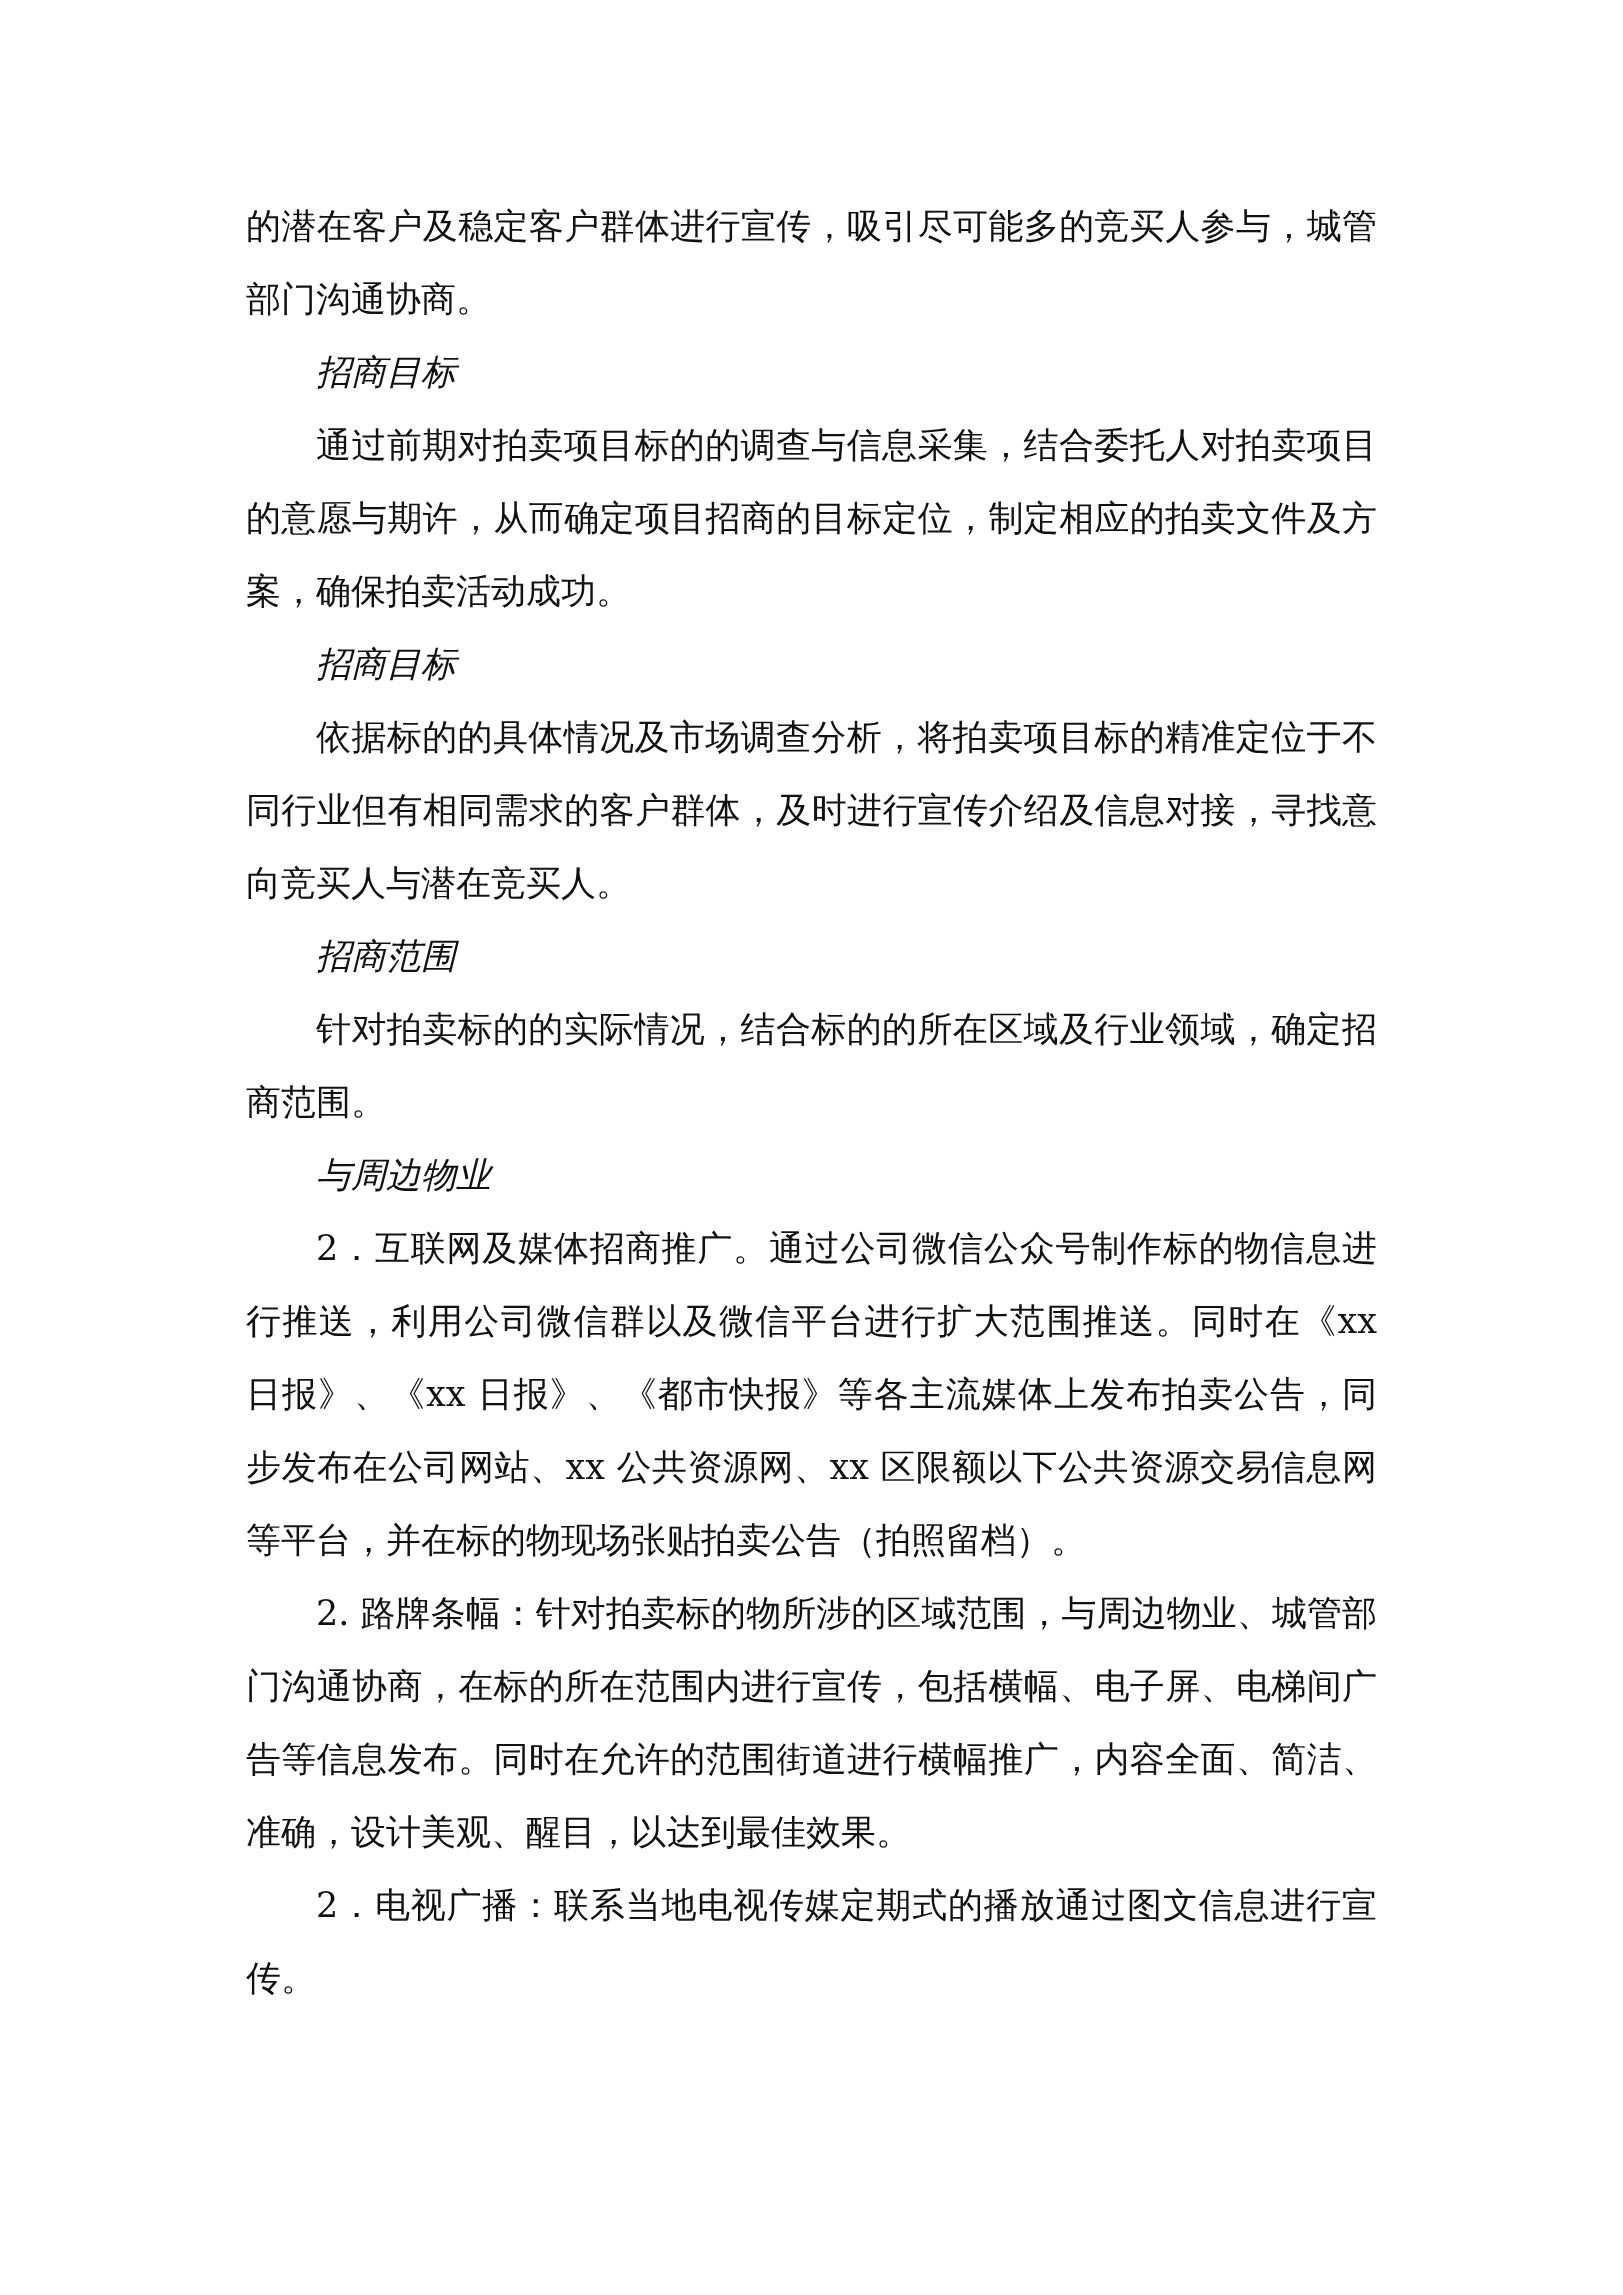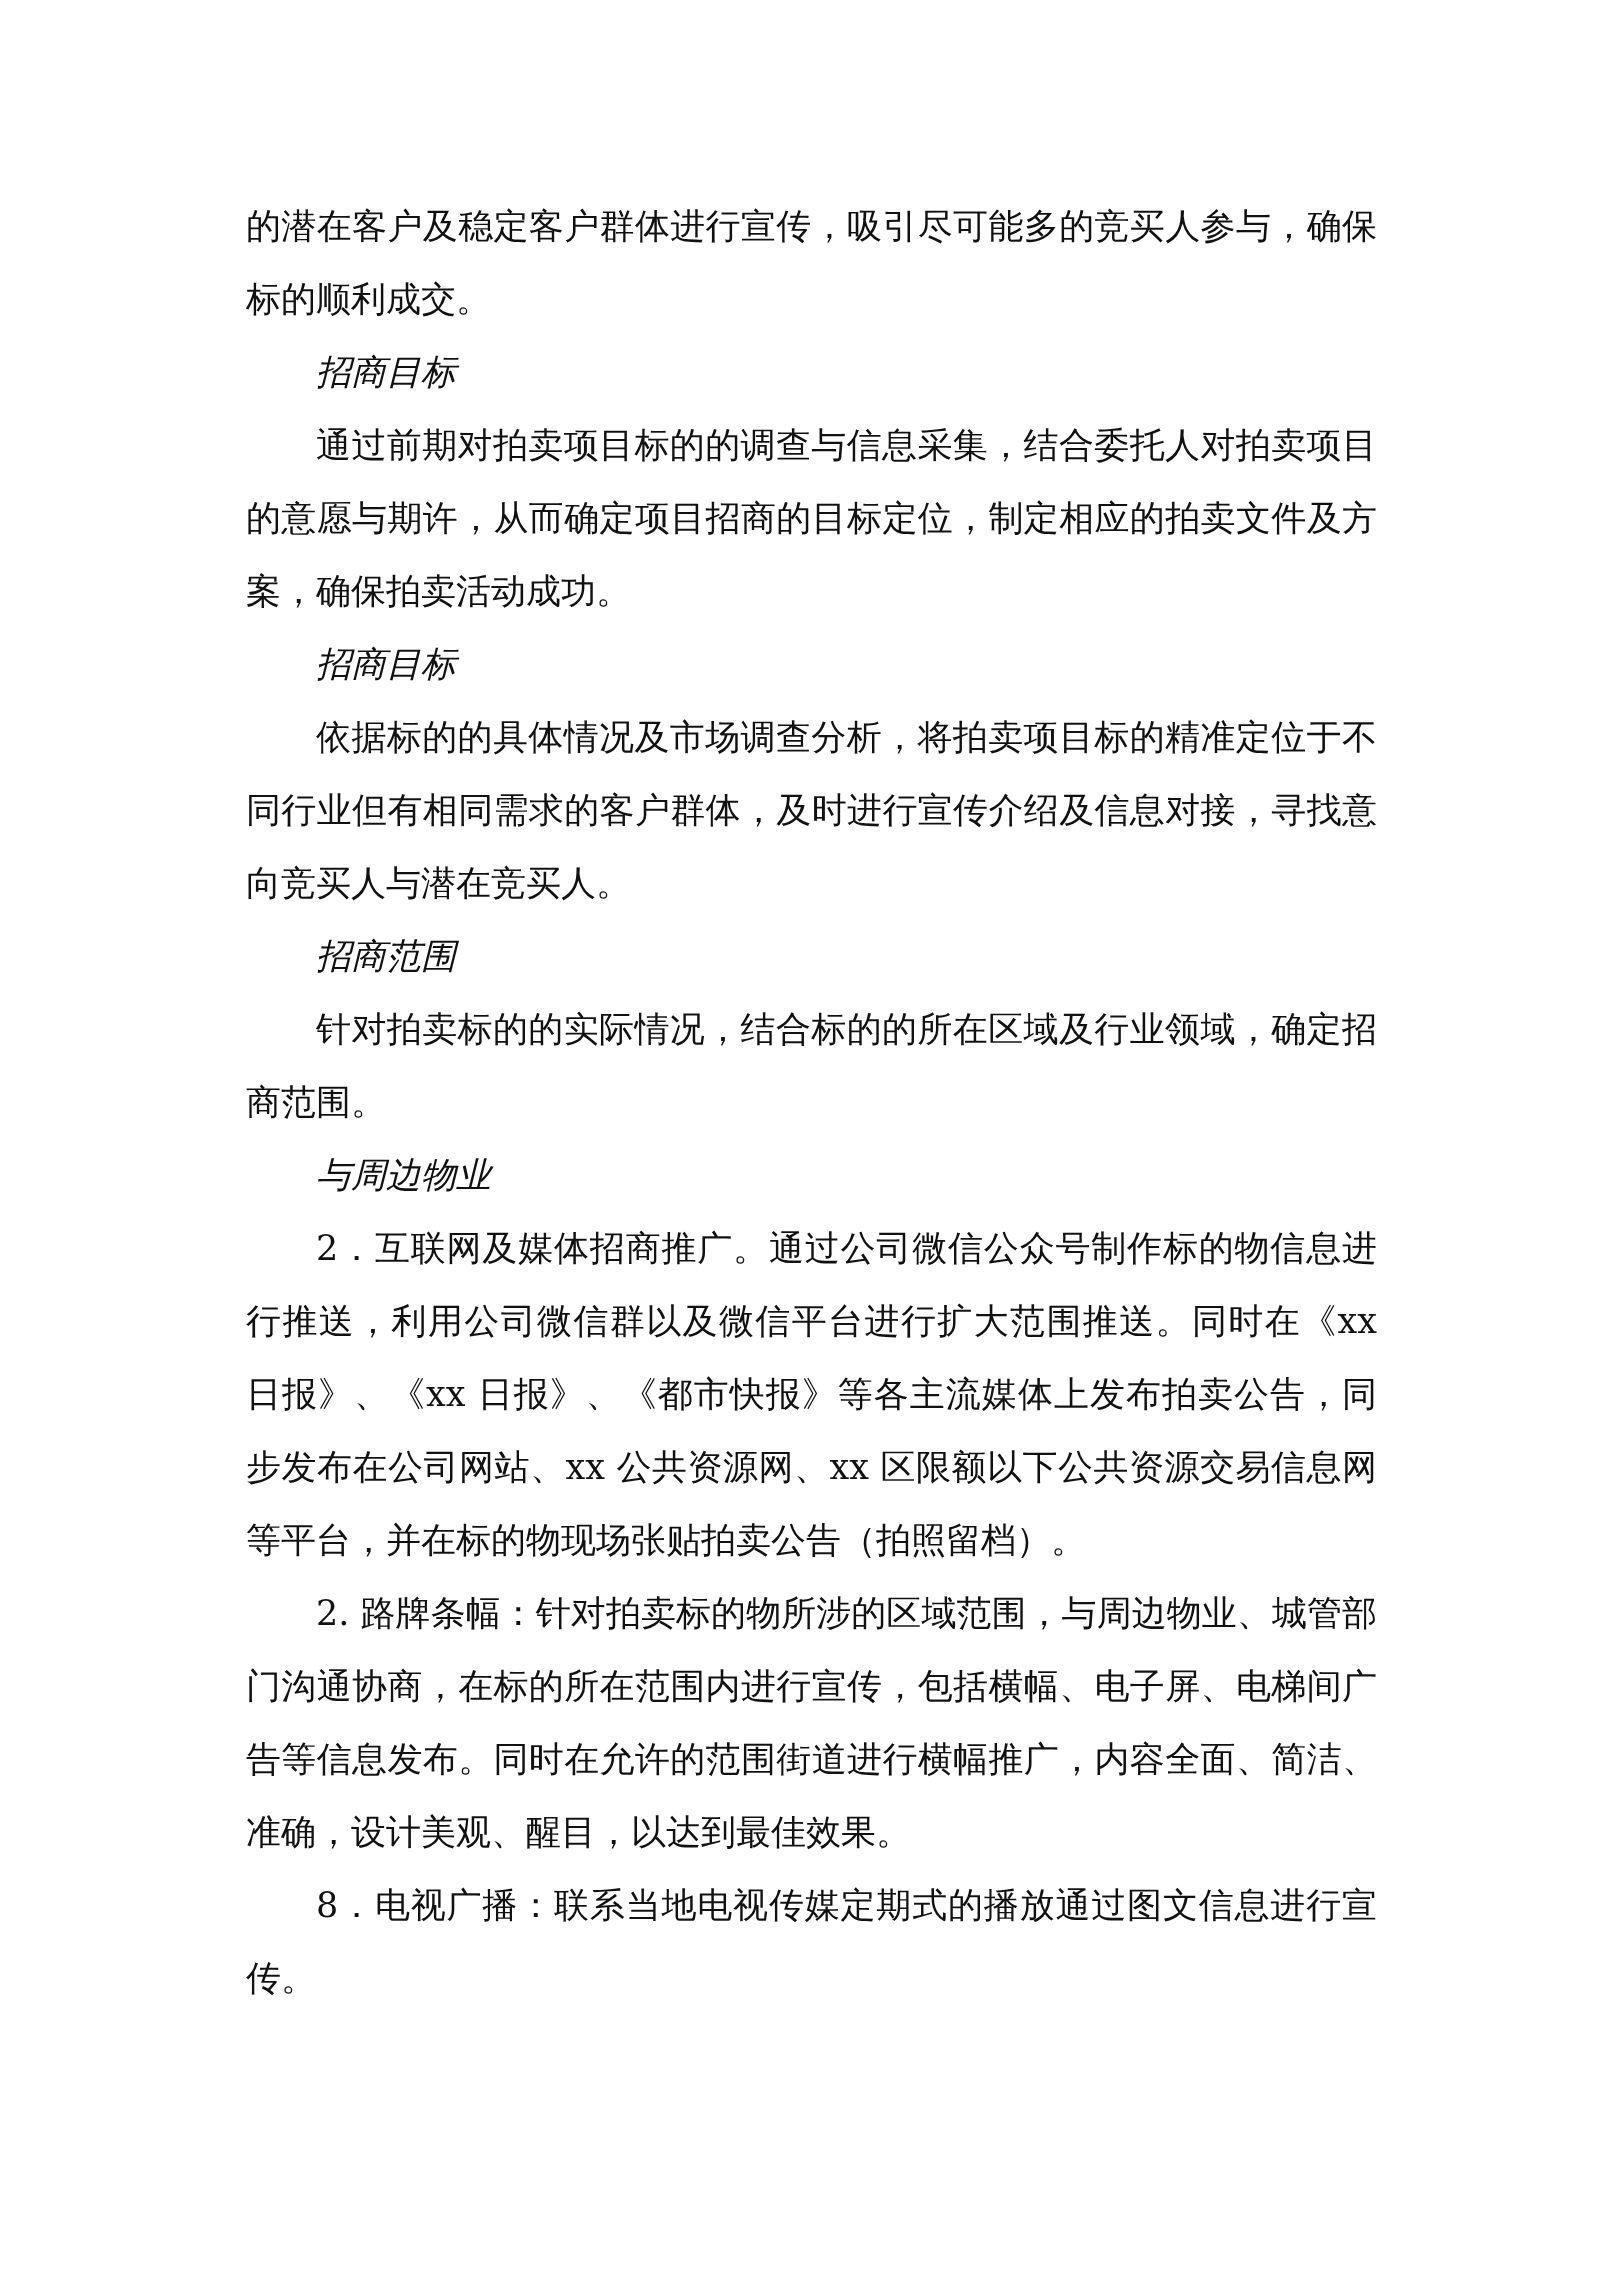--- a/index.html
+++ b/index.html
@@ -17,25 +17,25 @@
     text-justify: inter-character;
   }
   .para { margin: 0; text-indent: 2em; }
   .para.noindent { text-indent: 0; }
   .heading { margin: 0; text-indent: 2em; font-style: italic; }
 </style>
 </head>
 <body>
 
 <div class="page">
-  <p class="para noindent">的潜在客户及稳定客户群体进行宣传，吸引尽可能多的竞买人参与，确保标的顺利成交。</p>
+  <p class="para noindent">的潜在客户及稳定客户群体进行宣传，吸引尽可能多的竞买人参与，城管部门沟通协商。</p>
   <p class="heading">招商目标</p>
   <p class="para">通过前期对拍卖项目标的的调查与信息采集，结合委托人对拍卖项目的意愿与期许，从而确定项目招商的目标定位，制定相应的拍卖文件及方案，确保拍卖活动成功。</p>
   <p class="heading">招商目标</p>
   <p class="para">依据标的的具体情况及市场调查分析，将拍卖项目标的精准定位于不同行业但有相同需求的客户群体，及时进行宣传介绍及信息对接，寻找意向竞买人与潜在竞买人。</p>
   <p class="heading">招商范围</p>
   <p class="para">针对拍卖标的的实际情况，结合标的的所在区域及行业领域，确定招商范围。</p>
   <p class="heading">与周边物业</p>
   <p class="para">2．互联网及媒体招商推广。通过公司微信公众号制作标的物信息进行推送，利用公司微信群以及微信平台进行扩大范围推送。同时在《xx 日报》、《xx 日报》、《都市快报》等各主流媒体上发布拍卖公告，同步发布在公司网站、xx 公共资源网、xx 区限额以下公共资源交易信息网等平台，并在标的物现场张贴拍卖公告（拍照留档）。</p>
   <p class="para">2. 路牌条幅：针对拍卖标的物所涉的区域范围，与周边物业、城管部门沟通协商，在标的所在范围内进行宣传，包括横幅、电子屏、电梯间广告等信息发布。同时在允许的范围街道进行横幅推广，内容全面、简洁、准确，设计美观、醒目，以达到最佳效果。</p>
-  <p class="para">8．电视广播：联系当地电视传媒定期式的播放通过图文信息进行宣传。</p>
+  <p class="para">2．电视广播：联系当地电视传媒定期式的播放通过图文信息进行宣传。</p>
 </div>
 
 
 </body></html>

